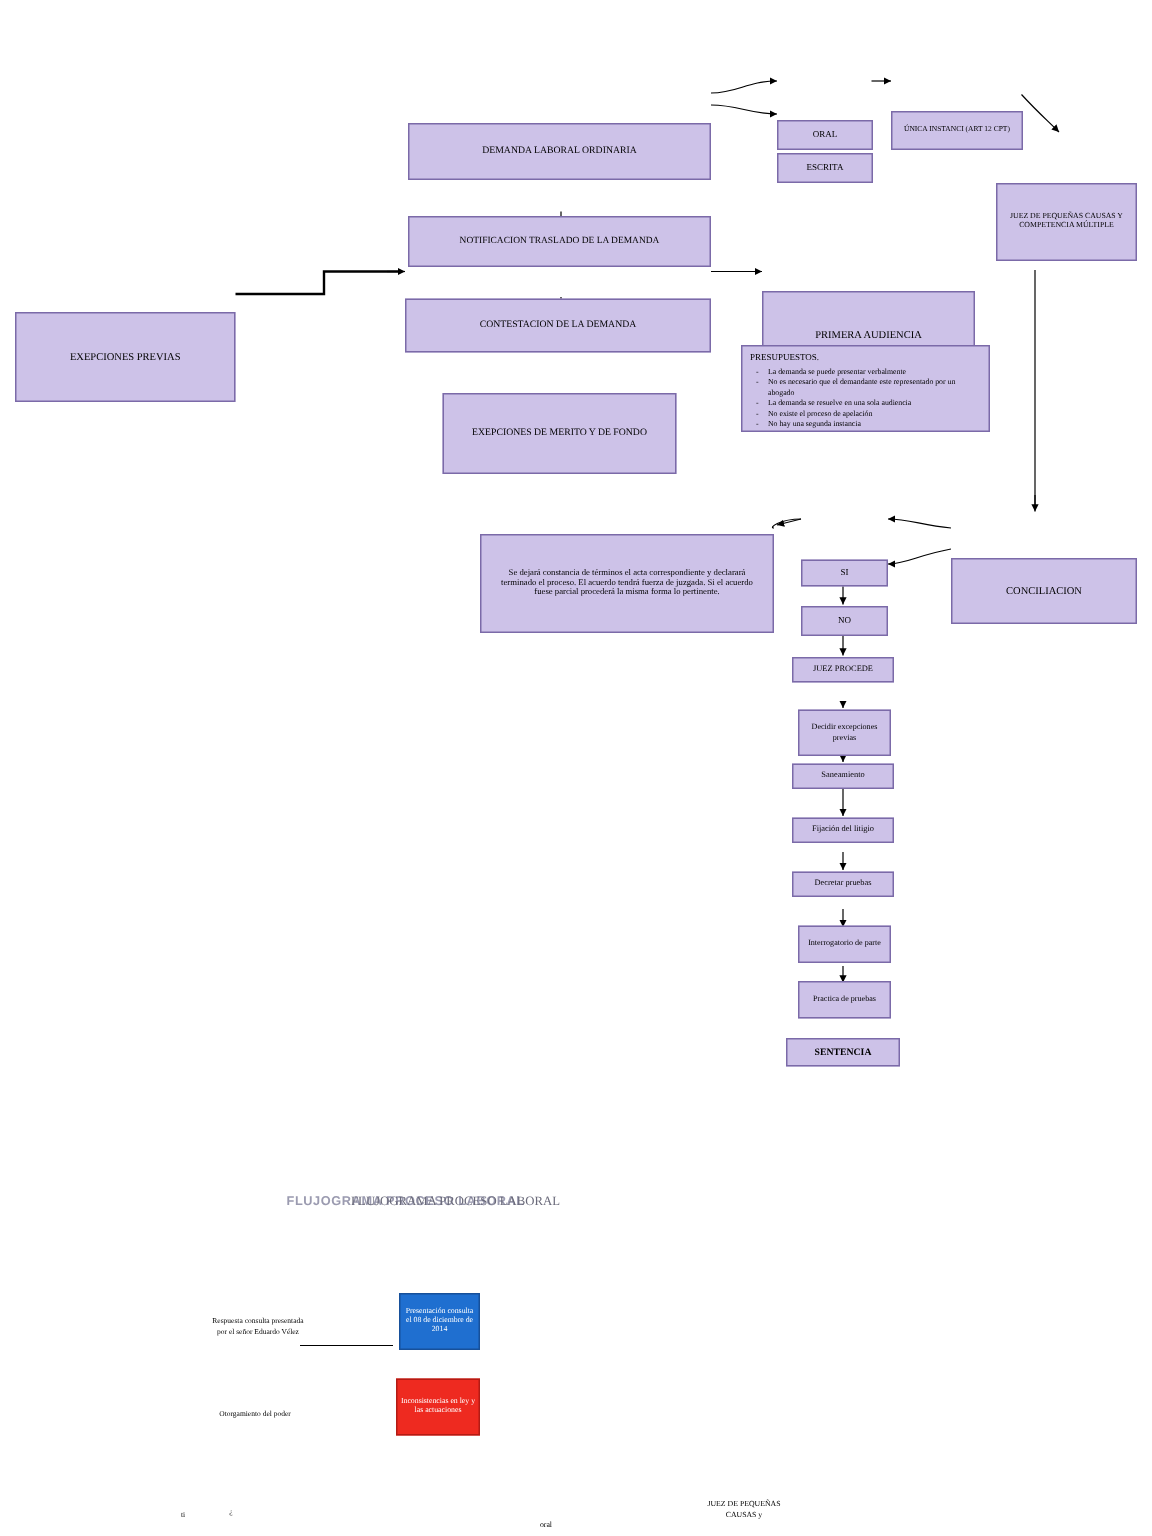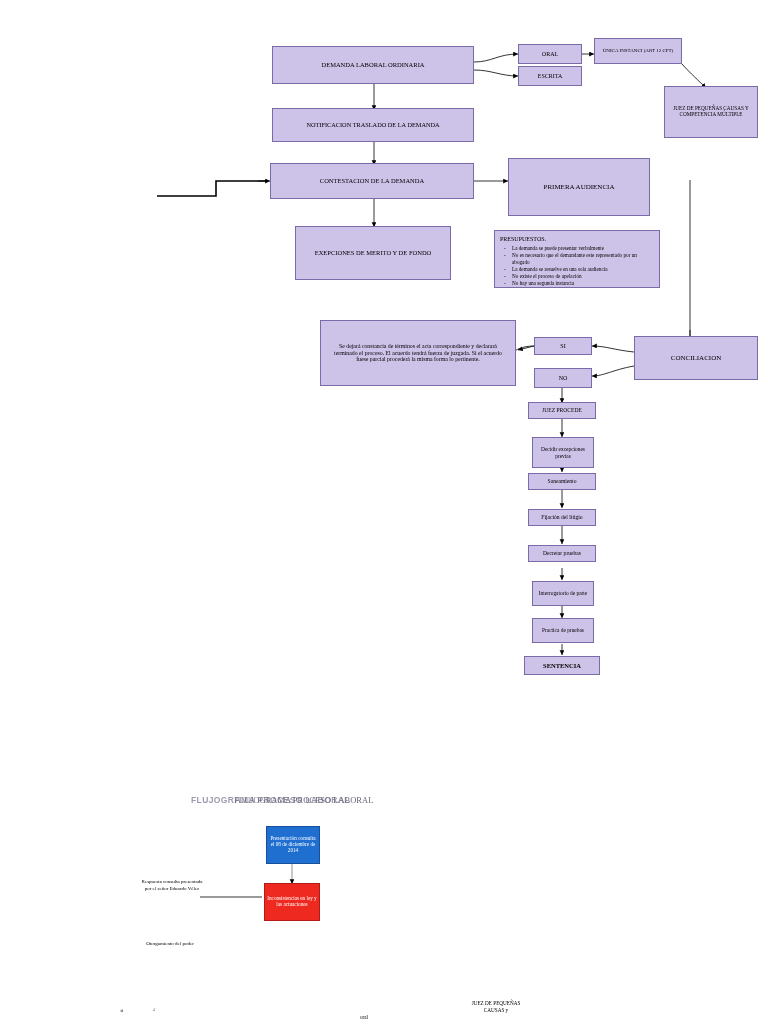--- a/index.html
+++ b/index.html
@@ -1,19 +1,19 @@
 <!DOCTYPE html>
 <html><head>
 <meta charset="utf-8">
 <style>
   html,body{margin:0;padding:0;background:#ffffff;}
   body{width:768px;height:1024px;position:relative;font-family:"Liberation Serif",serif;color:#000;}
   .canvas{position:absolute;left:0;top:0;width:768px;height:1024px;}
   .node{position:absolute;box-sizing:border-box;background:#cdc2e8;border:1px solid #7b6aa8;
-        display:flex;align-items:center;justify-content:center;text-align:center;line-height:1.15;}
+        display:flex;align-items:center;justify-content:center;text-align:center;line-height:1.15;margin-top:36px;}
   .txt{display:block;padding:1px 2px;}
   svg.lines{position:absolute;left:0;top:0;width:768px;height:1024px;overflow:visible;}
   .bulletbox{position:absolute;box-sizing:border-box;background:#cdc2e8;border:1px solid #7b6aa8;
              font-size:5.2px;line-height:1.35;padding:4px 5px;text-align:left;}
   .bulletbox .hd{font-size:6px;margin-bottom:2px;}
   .bulletbox ul{margin:0;padding-left:12px;list-style:none;}
   .bulletbox li{position:relative;}
   .bulletbox li:before{content:"-";position:absolute;left:-8px;}
   .freetext{position:absolute;box-sizing:border-box;text-align:center;line-height:1.35;}
   .blue{background:#1f6fd0;border:1px solid #17509a;color:#ffffff;}
@@ -98,20 +98,23 @@
   </div>
 
   <div class="node" style="left:272px;top:108px;width:202px;height:34px;font-size:6.3px;">
     <span class="txt">NOTIFICACION TRASLADO DE LA DEMANDA</span>
   </div>
 
   <div class="node" style="left:270px;top:163px;width:204px;height:36px;font-size:6.5px;">
     <span class="txt">CONTESTACION DE LA DEMANDA</span>
   </div>
 
+  <div class="node" style="left:10px;top:172px;width:147px;height:60px;font-size:7px;">
+    <span class="txt">EXEPCIONES PREVIAS</span>
+  </div>
 
   <div class="node" style="left:295px;top:226px;width:156px;height:54px;font-size:6.5px;">
     <span class="txt">EXEPCIONES DE MERITO Y DE FONDO</span>
   </div>
 
   <div class="node" style="left:508px;top:158px;width:142px;height:58px;font-size:7px;">
     <span class="txt">PRIMERA AUDIENCIA</span>
   </div>
 
   <div class="bulletbox" style="left:494px;top:230px;width:166px;height:58px;">

